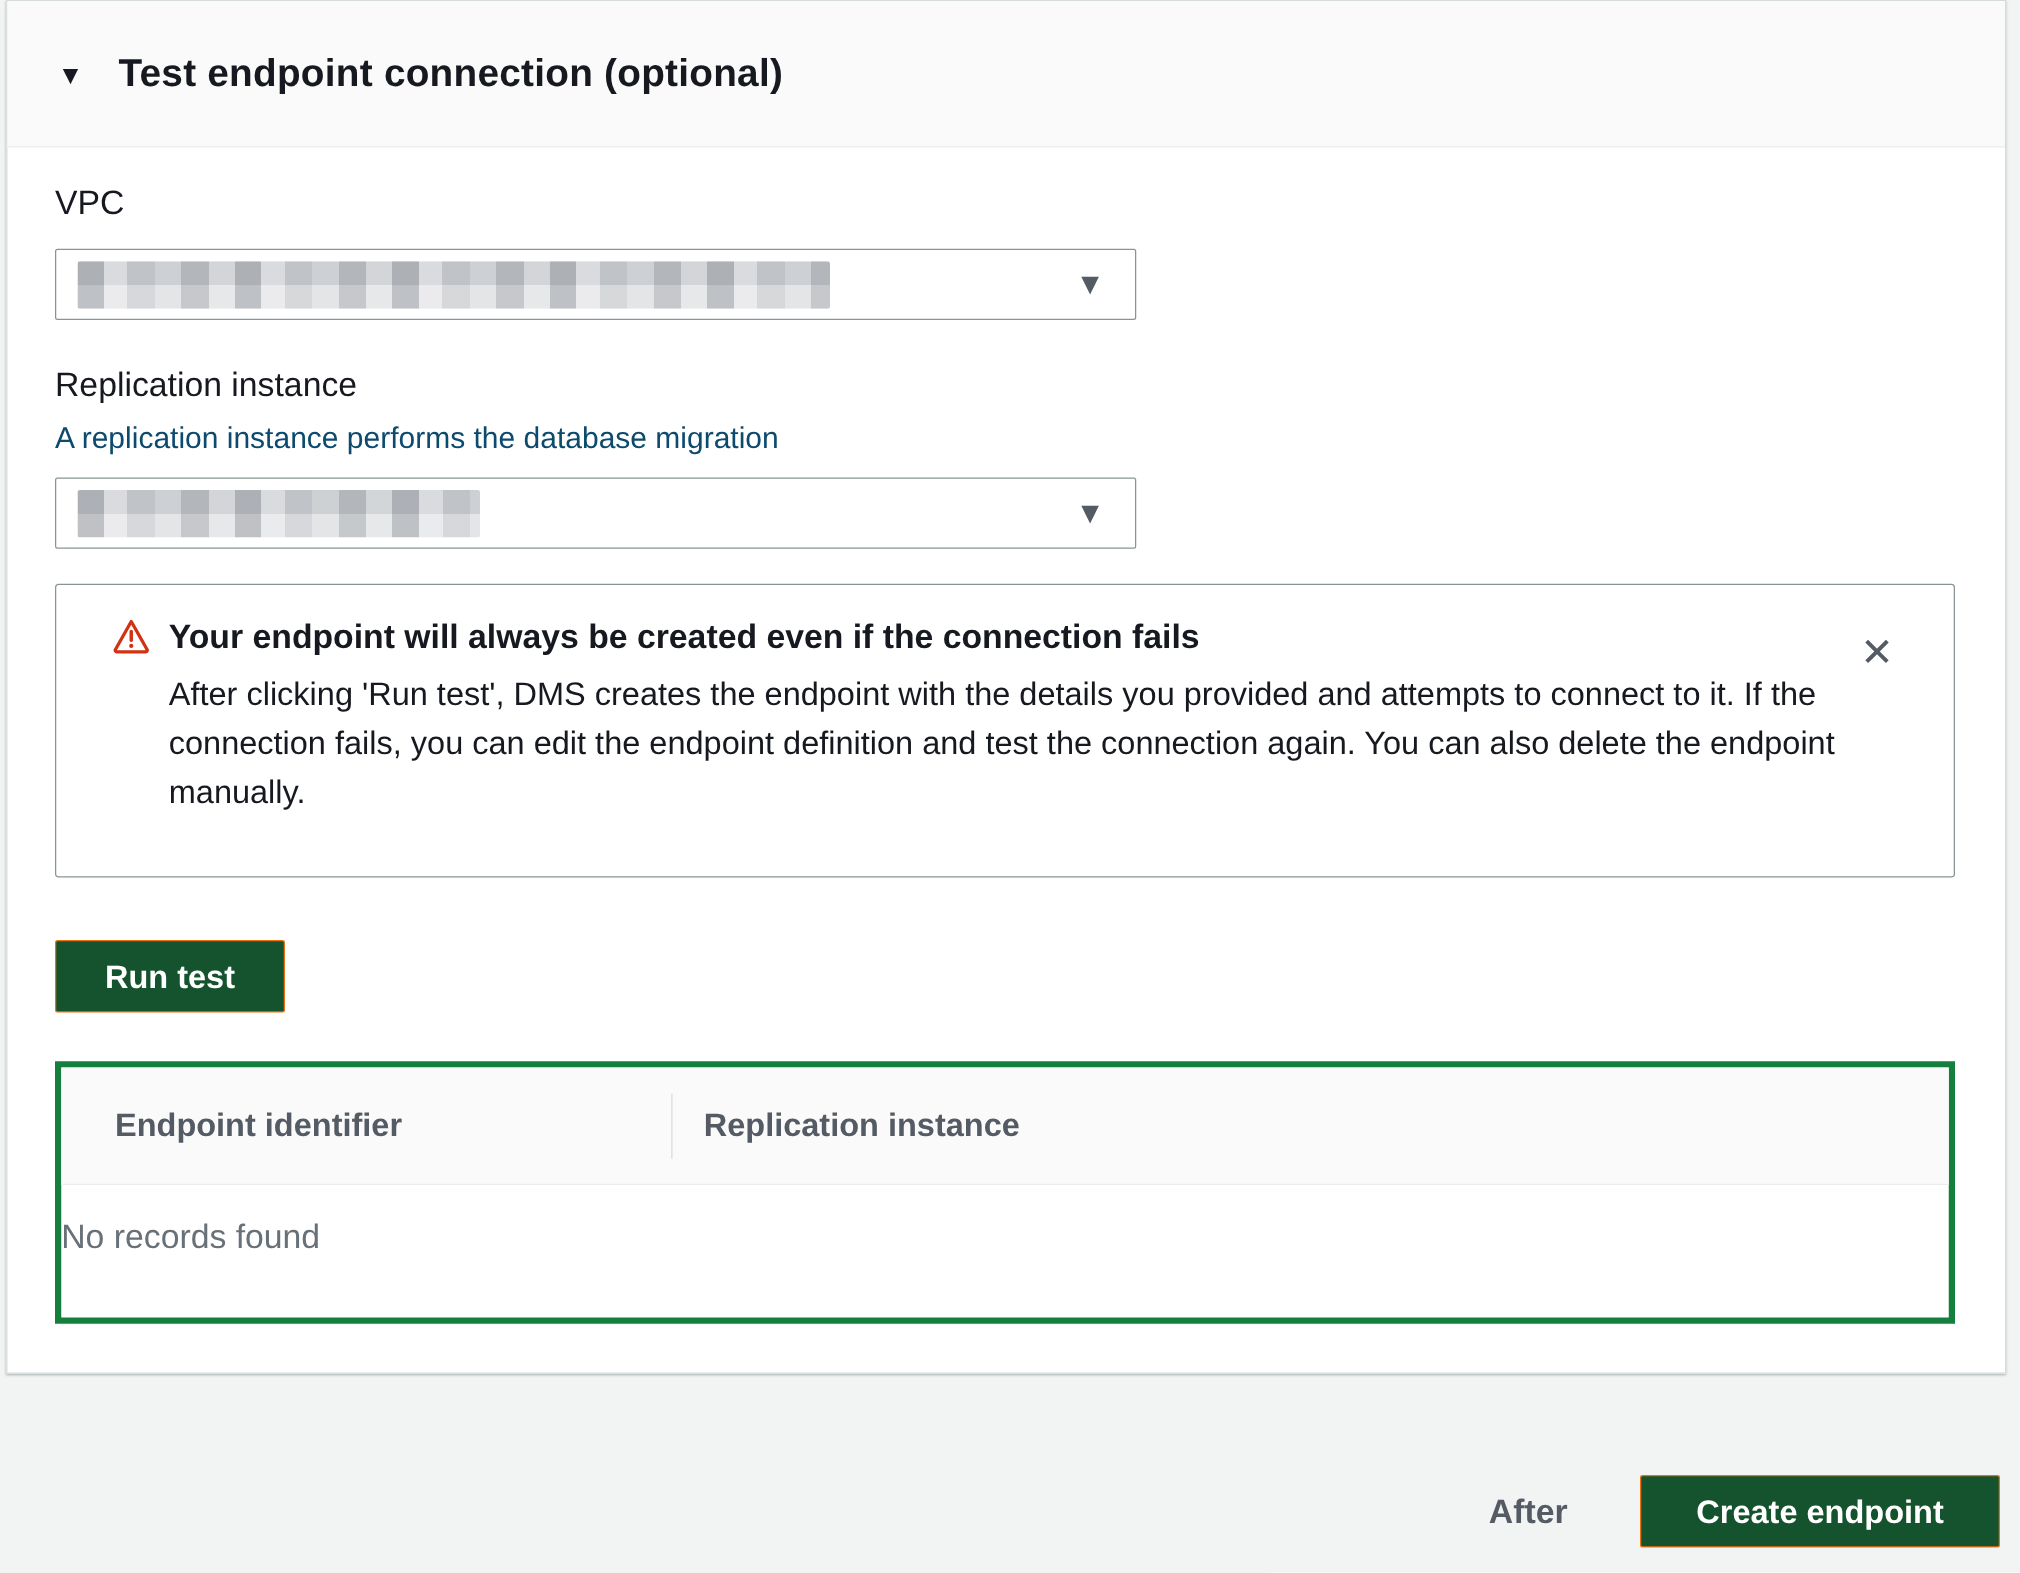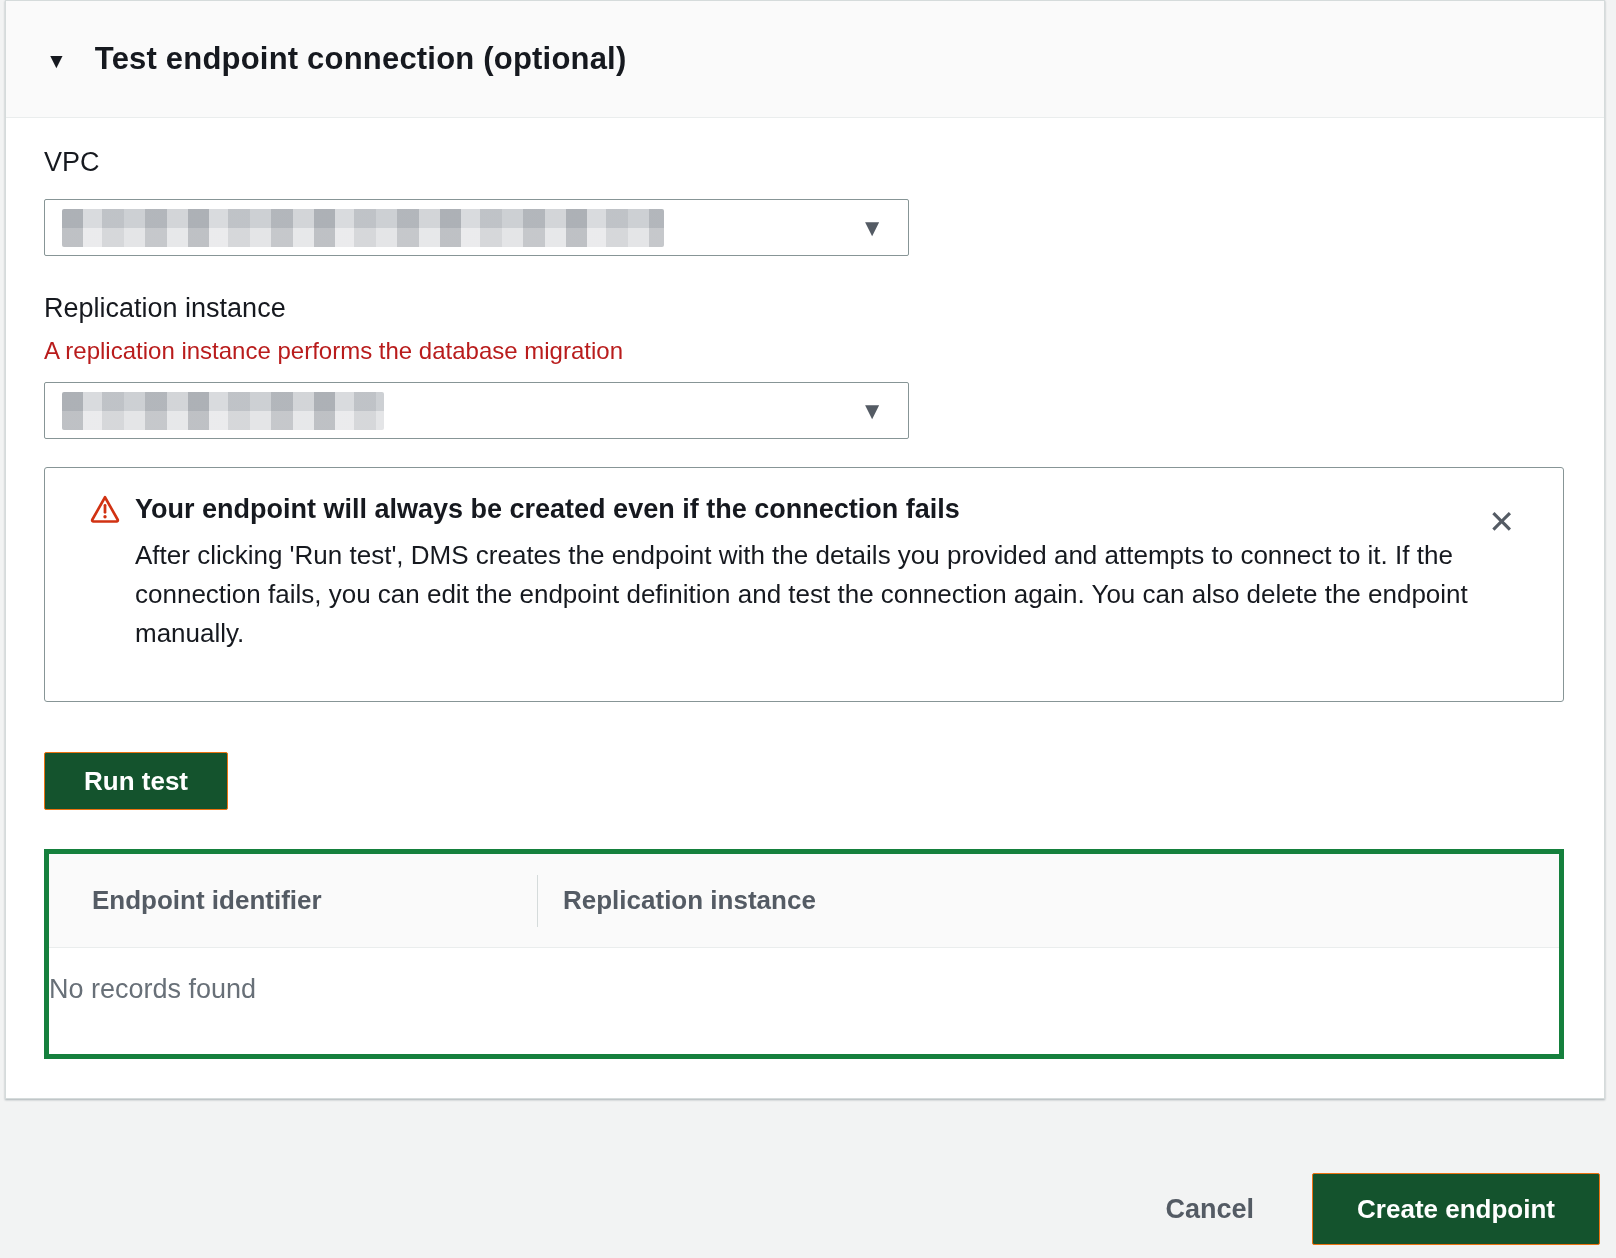--- a/index.html
+++ b/index.html
@@ -34,21 +34,21 @@
   }
   .panel-header h2{
     margin:10px;font-size:31px;font-weight:700;color:#16191f;letter-spacing:0.2px;
   }
   .field-label{
     position:absolute;left:38px;
     font-size:27px;font-weight:400;color:#16191f;
   }
   .field-desc{
     position:absolute;left:38px;
-    font-size:24px;color:#b91c1c;
+    font-size:24px;color:#0c4a6e;
   }
   .select{
     position:absolute;left:38px;width:865px;height:57px;
     background:#fff;border:1px solid #879596;border-radius:2px;
     display:flex;align-items:center;justify-content:space-between;
     padding:0 24px 0 17px;box-sizing:border-box;cursor:pointer;
   }
   .select .caret{font-size:24px;color:#545b64;line-height:1;}
   .redacted{
     height:38px;border-radius:2px;
@@ -120,21 +120,21 @@
   }
   .footer{
     position:absolute;left:0;top:1180px;right:16px;height:58px;
     display:flex;justify-content:flex-end;align-items:center;gap:58px;
   }
   .link-btn{
     background:none;border:none;cursor:pointer;
     font-family:"Liberation Sans", sans-serif;
     font-size:27px;font-weight:700;color:#545b64;padding:0;
   }
-  .create-endpoint{height:72px;padding:0 44px;}
+  .create-endpoint{height:58px;padding:0 44px;}
 </style>
 </head>
 <body>
 
 <section class="card">
 
   <header class="panel-header">
     <span class="tri">▼</span>
     <h2>Test endpoint connection (optional)</h2>
   </header>
@@ -169,15 +169,15 @@
     <div class="thead">
       <div class="th">Endpoint identifier</div>
       <div class="th">Replication instance</div>
     </div>
     <div class="tbody-empty">No records found</div>
   </div>
 
 </section>
 
 <div class="footer">
-  <button class="link-btn">Cancel</button>
+  <button class="link-btn">After</button>
   <button class="btn btn-primary create-endpoint">Create endpoint</button>
 </div>
 
 </body></html>

